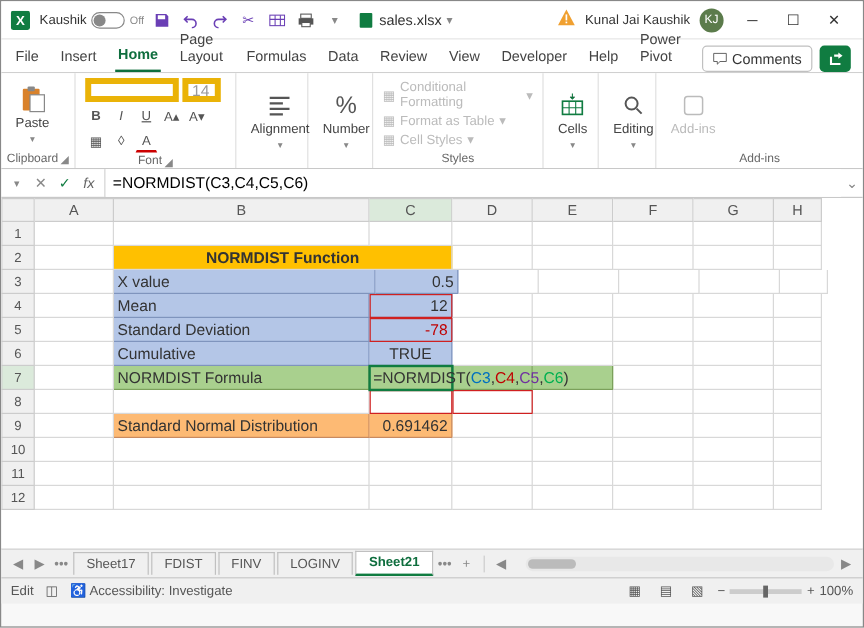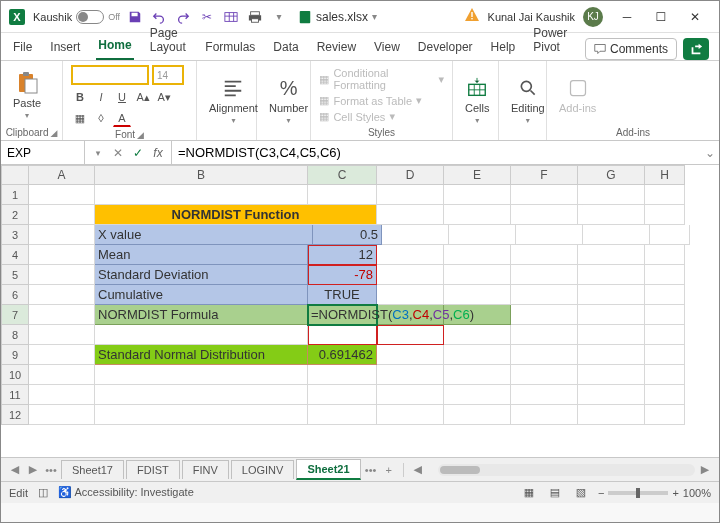--- a/index.html
+++ b/index.html
@@ -27,21 +27,21 @@
   .share-btn { width:26px; height:22px; background:#107c41; border-radius:4px; display:flex; align-items:center; justify-content:center; }
   
   .ribbon { height: 80px; background:#fff; display:flex; border-bottom:1px solid #c8c8c8; }
   .rgroup { border-right:1px solid #e0e0e0; padding:4px 8px 2px; display:flex; flex-direction:column; justify-content:space-between; }
   .rgroup .label { font-size:10px; color:#666; text-align:center; padding-top:2px; display:flex; align-items:center; justify-content:center; gap:2px; }
   .rgroup .body { flex:1; display:flex; align-items:center; }
   .big-btn { display:flex; flex-direction:column; align-items:center; justify-content:center; gap:2px; font-size:11px; padding:2px 4px; color:#444; }
   .big-btn .ico { width:24px; height:24px; display:flex; align-items:center; justify-content:center; }
   .font-body { display:flex; flex-direction:column; gap:3px; }
   .row { display:flex; gap:3px; align-items:center; }
-  .sel { border:2px solid #eab308; height:20px; font-size:10px; background:#fff; display:flex; align-items:center; padding:0 3px; color:#999; }
+  .sel { border:5px solid #eab308; height:20px; font-size:13px; background:#fff; display:flex; align-items:center; padding:0 3px; color:#999; }
   .fbtn { width:18px; height:18px; display:flex; align-items:center; justify-content:center; font-size:11px; color:#555; border:1px solid transparent; }
   .styles-list { display:flex; flex-direction:column; gap:3px; font-size:11px; color:#999; }
   .styles-list div { display:flex; align-items:center; gap:4px; }
   .dimmed { color:#bbb; }
   
   .namebox-row { height:24px; background:#fff; display:flex; align-items:center; border-bottom:1px solid #c8c8c8; }
   .namebox { width:84px; border:none; border-right:1px solid #c8c8c8; padding:2px 6px; font-size:12px; height:100%; }
   .fx-btns { display:flex; align-items:center; gap:6px; padding:0 6px; border-right:1px solid #c8c8c8; height:100%; }
   .fx-btn { width:14px; height:14px; display:flex; align-items:center; justify-content:center; }
   .fx { font-style:italic; font-size:12px; color:#666; }
@@ -58,21 +58,21 @@
   .rh { height:20px; border:1px solid #ccc; border-top:none; background:#f0f0f0; text-align:center; font-size:11px; color:#555; display:flex; align-items:center; justify-content:center; }
   .rh.active { background:#dbeadb; }
   .cells { position:relative; flex:1; }
   .gr { display:flex; height:20px; }
   .gc { border-right:1px solid #d8d8d8; border-bottom:1px solid #d8d8d8; font-size:13px; padding:1px 3px; overflow:visible; white-space:nowrap; display:flex; align-items:center; }
   .r { justify-content:flex-end; }
   .c { justify-content:center; }
   .hdr { background:#ffc000; font-weight:700; justify-content:center; }
   .blue { background:#b4c6e7; border-right:1px solid #7f94bd !important; border-bottom:1px solid #7f94bd !important; }
   .green { background:#a9d08e; border-right:1px solid #7ba05b !important; border-bottom:1px solid #7ba05b !important; }
-  .tan { background:#84cc16; border-right:1px solid #c88a60 !important; border-bottom:1px solid #c88a60 !important; }
+  .tan { background:#fdba74; border-right:1px solid #c88a60 !important; border-bottom:1px solid #c88a60 !important; }
   .neg { color:#c00000; }
   .selcell { outline:2px solid #107c41; outline-offset:-1px; position:relative; z-index:2; }
   .redbox { outline:1.5px solid #d02020; outline-offset:-1px; }
   .formula-text span { }
   .a1 { color:#0070c0; } .a2 { color:#c00000; } .a3 { color:#7030a0; } .a4 { color:#00b050; }
   
   .sheettabs { height:24px; background:#f0f0f0; border-top:1px solid #c8c8c8; display:flex; align-items:center; padding:0 6px; gap:2px; font-size:11px; }
   .navb { width:16px; height:16px; display:flex; align-items:center; justify-content:center; color:#888; }
   .stab { padding:3px 10px; background:#f0f0f0; border:1px solid #c0c0c0; border-bottom:none; color:#555; cursor:pointer; }
   .stab.active { background:#fff; border-bottom:2px solid #107c41; color:#0f6e3e; font-weight:600; }
@@ -319,21 +319,20 @@
         <span>Add-ins</span>
       </div>
     </div>
     <div class="label">
         <span>Add-ins</span>
       </div>
   </div>
 </div>
 
 <div class="namebox-row">
-  <input class="namebox" value="EXP" style="">
   <div class="fx-btns">
     <div class="fx-btn" style="color:#888;font-size:9px">▾</div>
     <div class="fx-btn" style="color:#888">✕</div>
     <div class="fx-btn" style="color:#107c41">✓</div>
     <div class="fx-btn fx">fx</div>
   </div>
   <input class="formula-input" value="=NORMDIST(C3,C4,C5,C6)" style="">
   <div class="fexp">⌄</div>
 </div>
 

